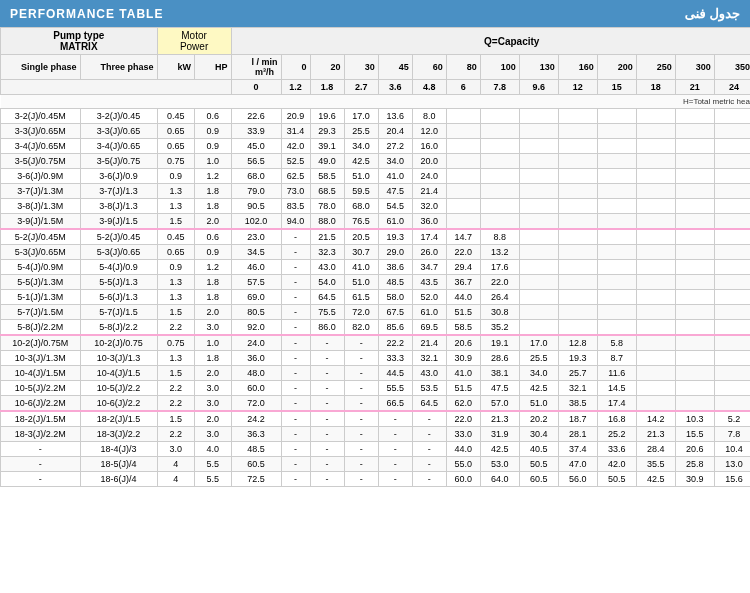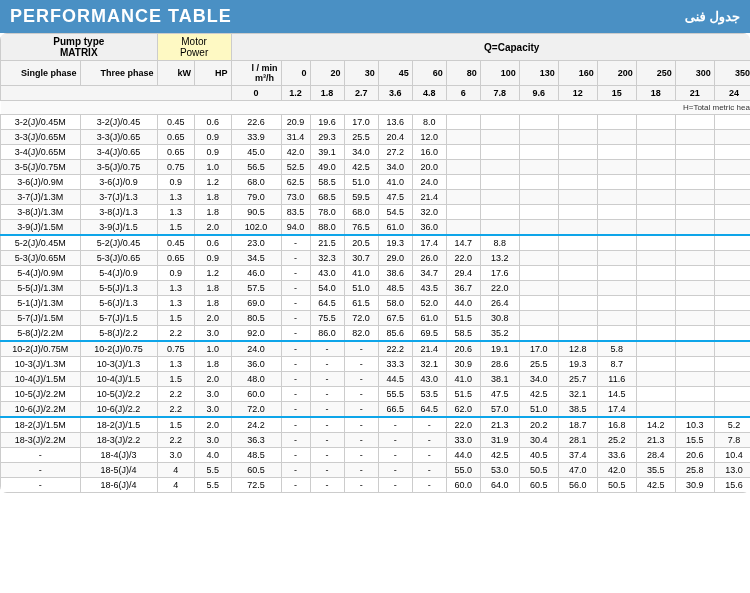--- a/index.html
+++ b/index.html
@@ -7,33 +7,32 @@
     
     .header {
       background: #4a90c4;
       display: flex;
       justify-content: space-between;
       align-items: center;
       padding: 6px 10px;
     }
     .header-title {
       color: #fff;
-      font-size: 18px;
+      font-size: 12px;
       font-weight: bold;
       letter-spacing: 1px;
     }
     .header-arabic {
       color: #fff;
       font-size: 13px;
       font-weight: bold;
     }
 
     .table-wrapper {
       overflow-x: auto;
-      border-radius: 7px;
     }
 
     table {
       width: 100%;
       border-collapse: collapse;
       font-size: 9px;
     }
 
     th, td {
       border: 1px solid #ccc;
@@ -81,21 +80,21 @@
       border: none;
       text-align: right;
     }
 
     tbody tr:nth-child(odd) { background: #fff; }
     tbody tr:nth-child(even) { background: #f9f9f9; }
 
     tbody tr td { font-size: 9px; }
 
     .section-separator td {
-      border-top: 2px solid #0ea5e9;
+      border-top: 2px solid #f9a8d4;
     }
 
     td.empty { color: #999; }
   </style>
 </head>
 <body>
 
 <div>
   <div class="header">
     <span class="header-title">PERFORMANCE TABLE</span>

